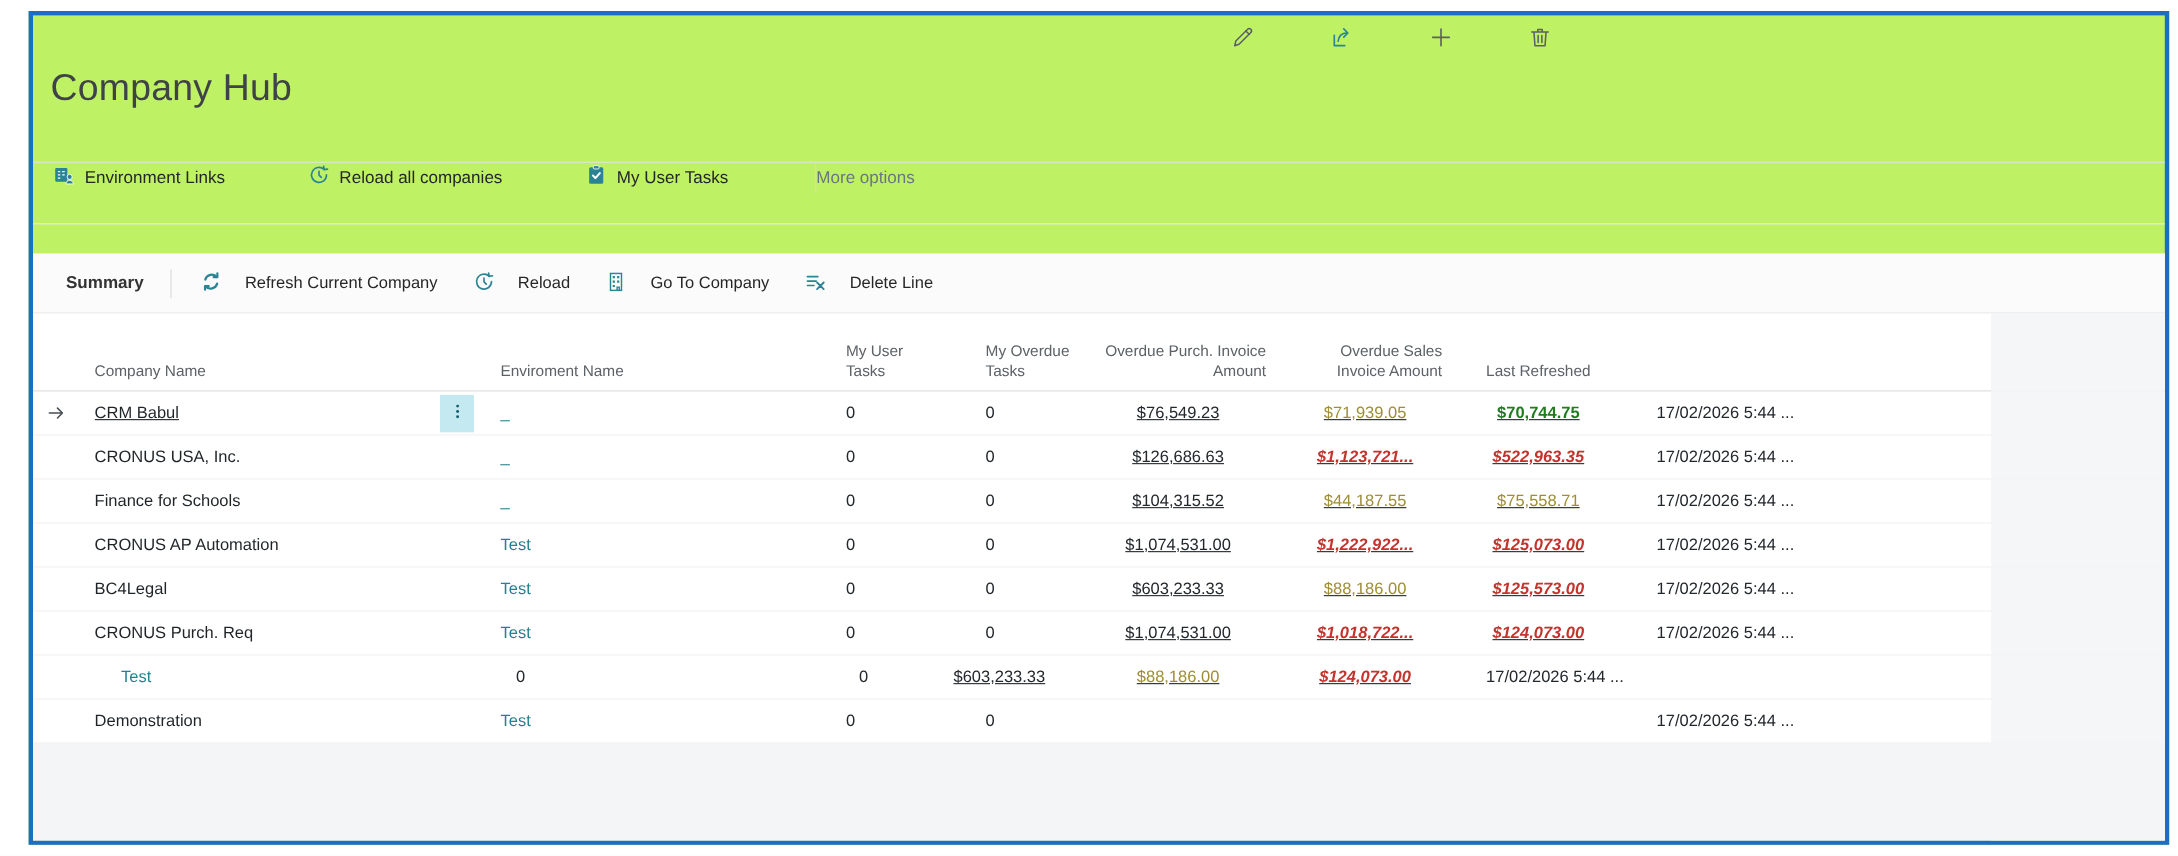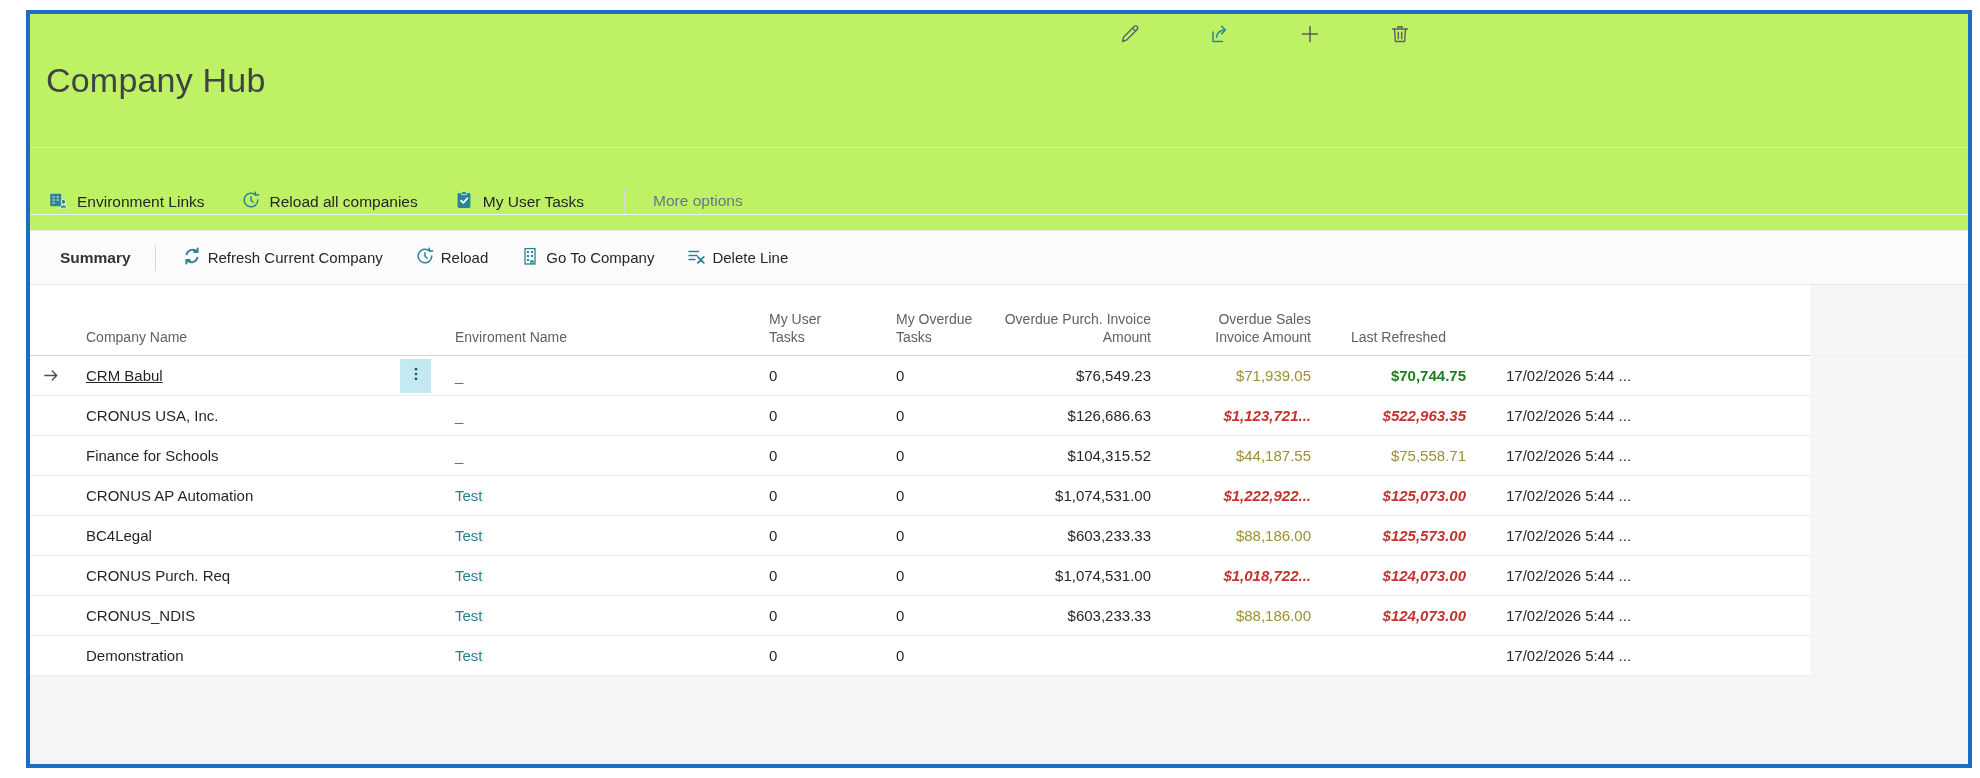--- a/index.html
+++ b/index.html
@@ -19,54 +19,54 @@
              color:#5b6066; cursor:pointer; background:none; border:none; padding:0; }
   .sys-btn.teal { color:#2a8494; }
   .sys-btn svg { width:24px; height:24px; }
 
   .page-title { position:absolute; top:44px; left:16px; font-size:34px; line-height:44px;
                 font-weight:300; color:#3f4347; letter-spacing:.2px; }
 
   .divider1 { position:absolute; top:133px; left:0; right:0; border-top:1px solid #e2e2e2; }
 
   
-  .action-bar { position:absolute; top:146px; left:0; right:0; height:55px;
-                display:flex; align-items:flex-end; padding-left:18px;
-                border-bottom:1px solid #ececec; box-sizing:border-box; }
+  .action-bar { position:absolute; top:135px; left:0; right:0; height:55px;
+                display:flex; align-items:flex-start; padding-left:18px;
+                border-bottom:1px solid #ececec; box-sizing:border-box;gap:39px; }
   .ab-item { display:flex; align-items:center; gap:9px; margin-right:36px;
              font-size:15.5px; color:#262626; cursor:pointer; }
   .ab-item svg { width:20px; height:20px; color:#2a8494; }
-  .ab-more { color:#6b7580; font-size:15.5px; padding-left:28px; margin-left:4px;
+  .ab-more { color:#6b7580; font-size:15.5px; margin-left:4px;
              border-left:1px solid #d9d9d9; height:26px; display:flex; align-items:center; cursor:pointer; }
 
   
   .panel { position:absolute; top:216px; bottom:0; left:0; right:0;
            display:flex; flex-direction:column; border-top:1px solid #e9e9e9;
            background:#f4f5f7; }
   .part-toolbar { height:54px; flex:0 0 54px; background:#fbfbfb; border-bottom:1px solid #e6e6e6;
                   display:flex; align-items:center; padding-left:30px; box-sizing:border-box; }
   .summary-title { font-weight:700; font-size:15.5px; color:#333; }
   .tb-sep { width:1px; height:26px; background:#d8d8d8; margin:0 26px 0 24px; }
-  .tb-item { display:flex; align-items:center; gap:6px; margin-right:32px;
+  .tb-item { display:flex; align-items:center; gap:21px; margin-right:32px;
              font-size:15px; color:#262626; cursor:pointer; }
   .tb-item svg { width:20px; height:20px; color:#2a8494; }
 
   
   .grid-zone { position:relative; display:flex; flex-direction:column; flex:1; }
   .grid-row { display:grid; grid-template-columns:56px 345px 300px 115px 145px 180px 160px 155px 1fr; }
   .grid-head { height:71px; flex:0 0 71px; background:#fff; border-bottom:1px solid #d2d2d2; box-sizing:border-box; }
   .hcell { display:flex; align-items:flex-end; padding-bottom:9px; font-size:14px;
            color:#5d6267; line-height:1.3; box-sizing:border-box; }
   .body-row { height:40px; flex:0 0 40px; background:#fff; border-bottom:1px solid #ededed; box-sizing:border-box; cursor:pointer; }
   .cell { display:flex; align-items:center; font-size:15px; color:#23282d; box-sizing:border-box; overflow:hidden; white-space:nowrap; }
   .c1 { padding-left:12px; }
   .c3, .hc3 { padding-left:24px; }
   .c4, .hc4 { padding-left:38px; }
   .c5, .hc5 { padding-left:50px; }
-  .c6,.c7,.c8 { justify-content:flex-end; padding-right:20px; }
+  .c6,.c7,.c8 { justify-content:center; padding-right:20px;text-decoration:underline; }
   .hc6,.hc7,.hc8 { justify-content:flex-end; padding-right:20px; text-align:right; }
   .c9, .hc9 { padding-left:20px; }
 
   .row-arrow { display:flex; align-items:center; color:#4a4f54; }
   .row-arrow svg { width:19px; height:19px; }
   .co-name { color:#1f2428; }
   .co-name.sel { text-decoration:underline; }
   .menu-box { margin-left:auto; width:31px; height:34px; background:#c4e9f0;
               display:flex; align-items:center; justify-content:center; }
   .menu-box svg { width:16px; height:16px; color:#14616e; }
@@ -380,23 +380,20 @@
               </div>
               <div class="cell c8">
                 <span class="val-unfavorable">$124,073.00</span>
               </div>
               <div class="cell c9">
                 <span>17/02/2026 5:44 ...</span>
               </div>
             </div>
             <div class="grid-row body-row">
               <div class="cell c1"></div>
-              <div class="cell c2">
-                <span class="co-name">CRONUS_NDIS</span>
-              </div>
               <div class="cell c3">
                 <span class="env-link">Test</span>
               </div>
               <div class="cell c4">
                 <span>0</span>
               </div>
               <div class="cell c5">
                 <span>0</span>
               </div>
               <div class="cell c6">

